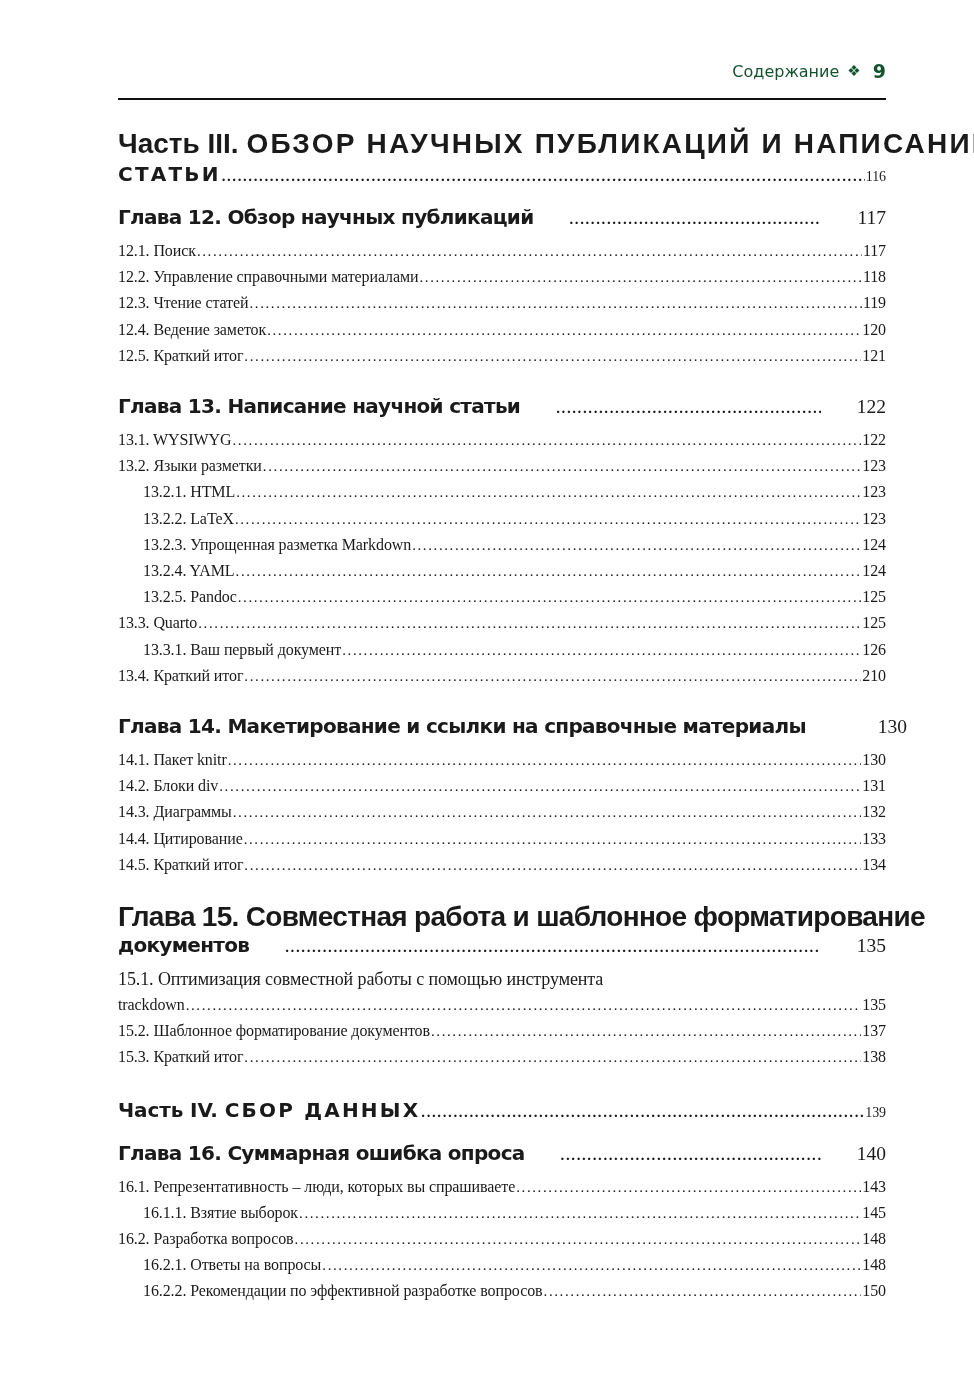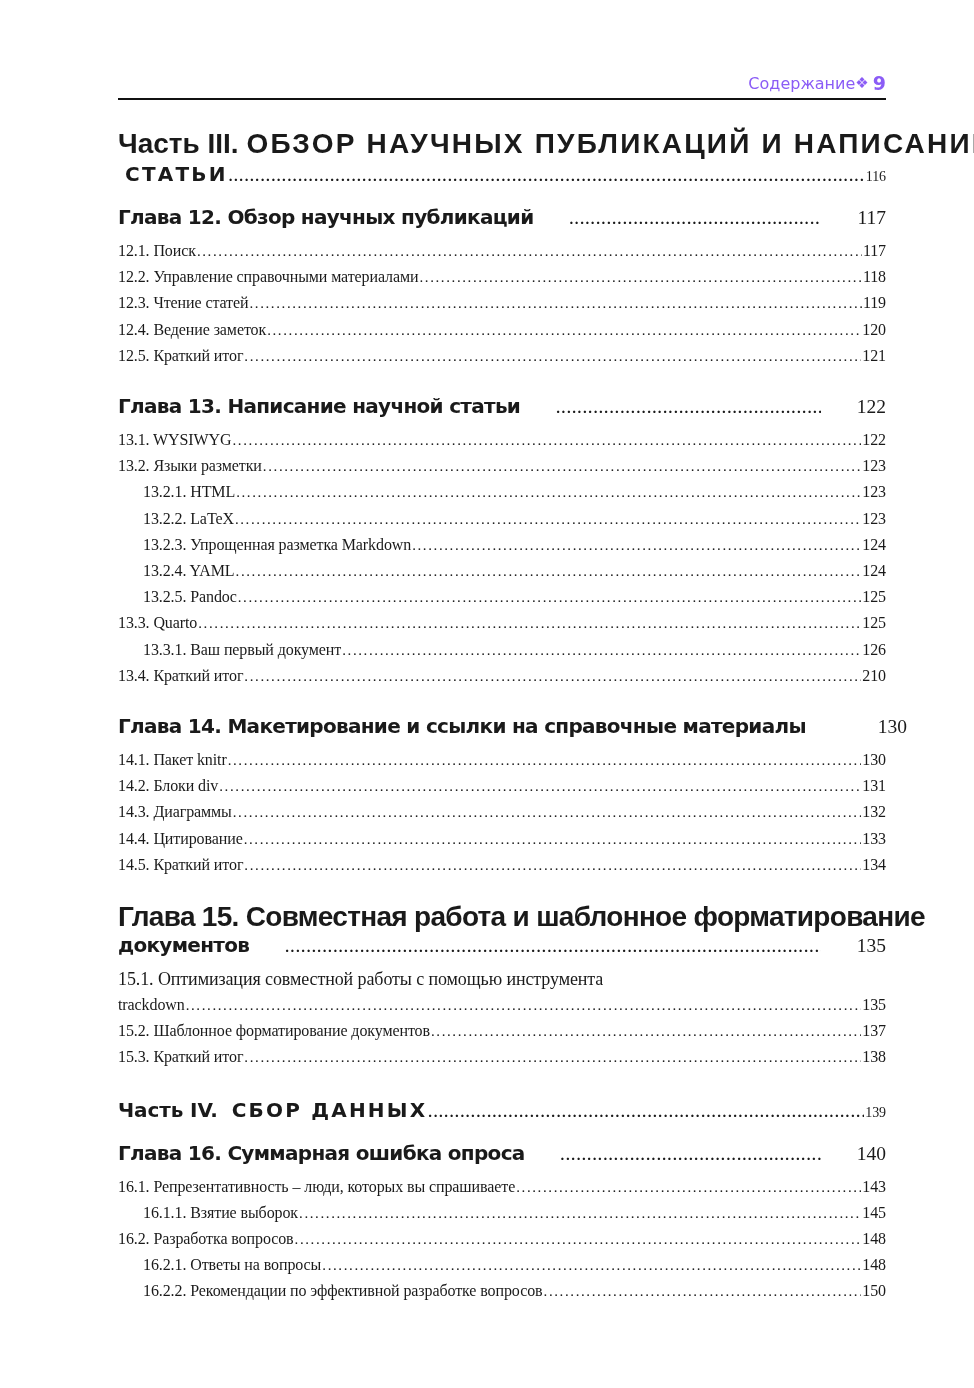--- a/index.html
+++ b/index.html
@@ -1,21 +1,21 @@
 <!DOCTYPE html>
 <html><head>
 <meta charset="utf-8">
 <style>
   html, body { margin: 0; padding: 0; background: #ffffff; }
   body { width: 974px; height: 1388px; position: relative; overflow: hidden; color: #1a1a1a; }
   .page { position: absolute; left: 118px; top: 0; width: 768px; }
   .running-head {
-    position: absolute; top: 70px; right: 0; height: 26px;
-    display: flex; align-items: center; gap: 0;
-    font-family: "DejaVu Sans", sans-serif; font-size: 16px; color: #8b5cf6;
+    position: absolute; top: 58px; right: 0; height: 26px;
+    display: flex; align-items: center; gap: 8px;
+    font-family: "DejaVu Sans", sans-serif; font-size: 16px; color: #14532d;
   }
   .running-head .ornament { font-size: 15px; line-height: 1; }
   .running-head .folio { font-weight: bold; font-size: 19px; margin-left: 4px; }
   .head-rule { position: absolute; top: 98px; left: 0; width: 768px; height: 2px; background: #111; }
 
   .toc { position: absolute; top: 128px; left: 0; width: 768px; }
   .entry {
     display: flex; align-items: baseline; width: 100%;
     font-family: Liberation Serif, serif; font-size: 16px;
     line-height: 25.2px; letter-spacing: -0.1px;
@@ -31,21 +31,21 @@
 
   .entry.chapter {
     font-family: "DejaVu Sans", sans-serif; font-weight: bold;
     font-size: 20px; letter-spacing: -0.7px; line-height: 26px; gap: 35px;
   }
   .entry.chapter .page-num { font-family: "Liberation Serif", serif; font-weight: normal; font-size: 19.5px; letter-spacing: 0; }
   .entry.part {
     font-family: "DejaVu Sans", sans-serif; font-weight: bold;
     font-size: 20px; line-height: 31px;
   }
-  .entry.part .caps { letter-spacing: 2.2px; margin-left: 7px; }
+  .entry.part .caps { letter-spacing: 2.2px; }
   .entry.part .page-num { font-family: "Liberation Serif", serif; font-weight: normal; font-size: 14px; }
   .first-line {
     font-family: Liberation Sans, sans-serif; font-weight: bold; font-size: 28px;
     line-height: 31px; white-space: nowrap;
   }
   .first-line.chapter-line { letter-spacing: -0.7px; line-height: 30px; }
   .first-line.sub-line {
     font-family: "Liberation Serif", serif; font-weight: normal; font-size: 18px;
     line-height: 26px; letter-spacing: -0.1px;
   }

